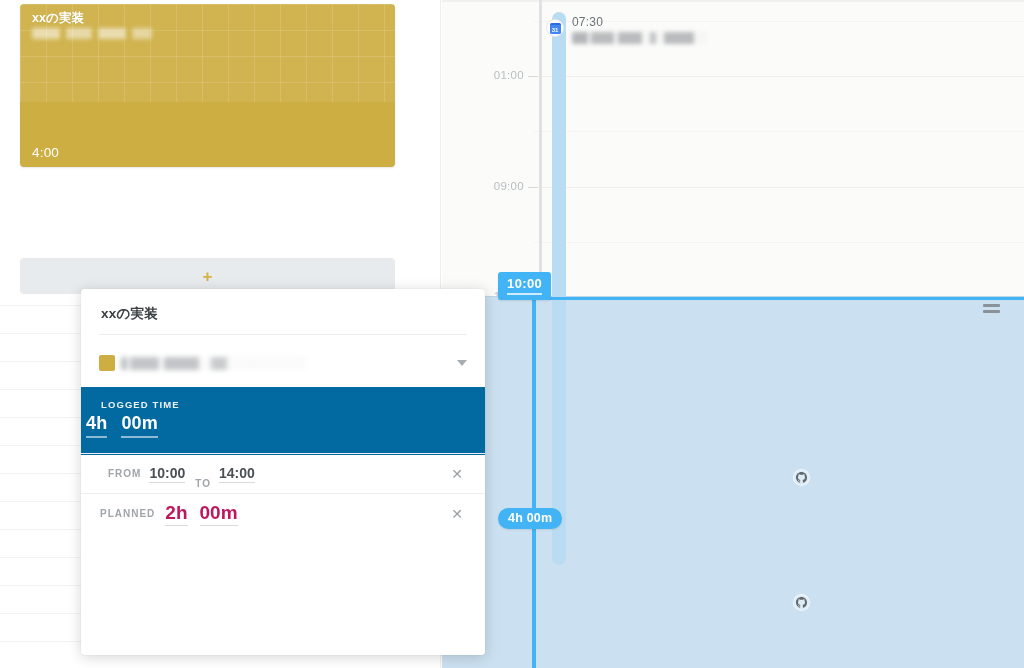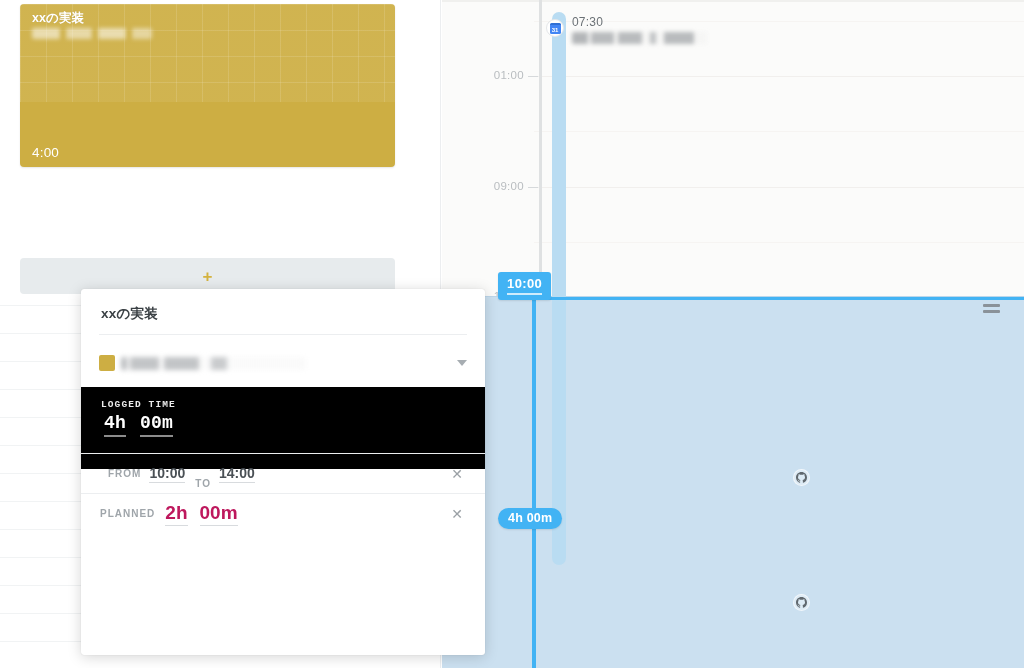--- a/index.html
+++ b/index.html
@@ -186,27 +186,27 @@
       rgba(120,125,130,.4) 90px 106px, rgba(250,250,250,.95) 106px 185px);
     filter: blur(2.4px); font-size:0; overflow:hidden;
   }
   .m-caret {
     margin-left:auto; width:0; height:0;
     border-left:5px solid transparent; border-right:5px solid transparent;
     border-top:6px solid #a7adb2;
   }
 
   .m-logged {
-    position:absolute; left:0; right:0; top:98px; height:82px; background:#000000; color:#fff;font-family:Liberation Mono, monospace;
+    position:absolute; left:0; right:0; top:98px; height:68px; background:#0369a1; color:#fff;
   }
   .m-logged-label {
     position:absolute; left:20px; top:12px; font-size:9.5px; font-weight:700;
     letter-spacing:1.1px; color:rgba(255,255,255,.92);
   }
-  .m-logged-vals { position:absolute; left:23px; top:26px; display:flex; align-items:flex-end; }
+  .m-logged-vals { position:absolute; left:5px; top:26px; display:flex; align-items:flex-end; }
   .m-inp-u {
     font-size:18px; font-weight:700; color:#fff; letter-spacing:.2px;
     border-bottom:2px solid rgba(255,255,255,.55); padding-bottom:2px;
   }
   .m-inp-u.sp { margin-left:14px; }
 
   .m-row {
     position:absolute; left:0; right:0; display:flex; align-items:center;
     border-top:1px solid #eceef0;
   }

